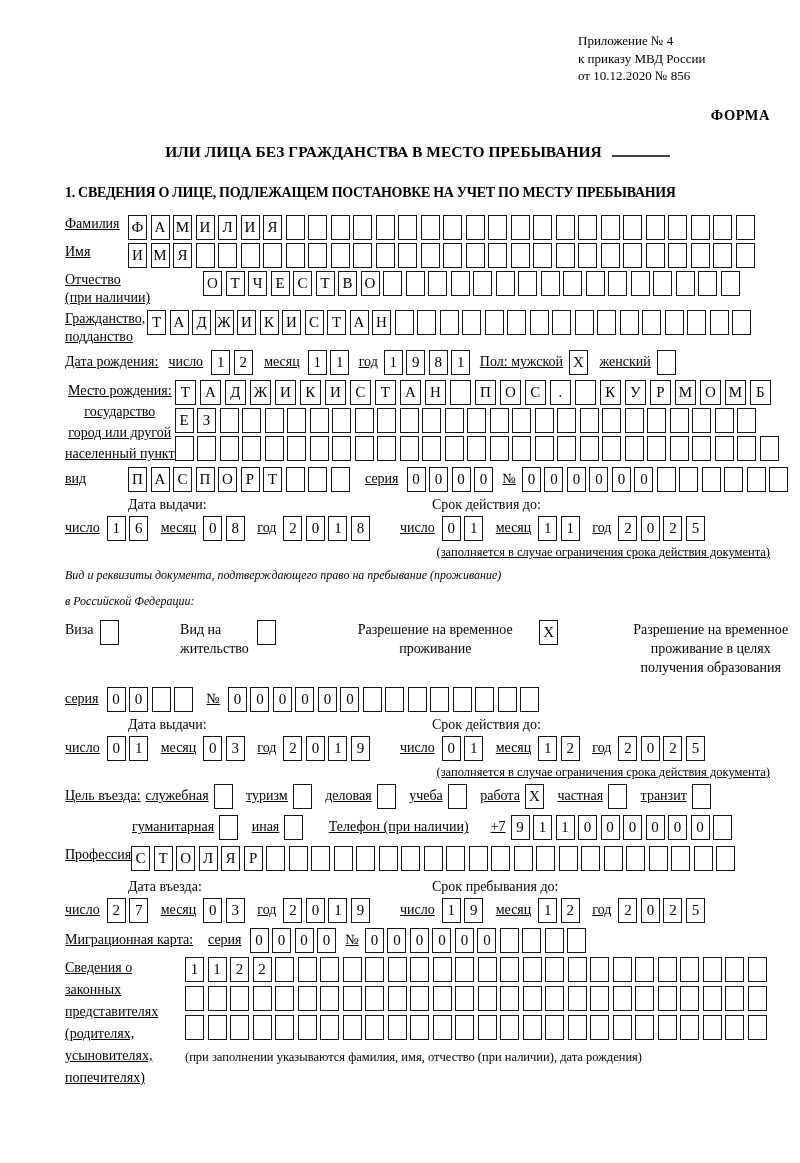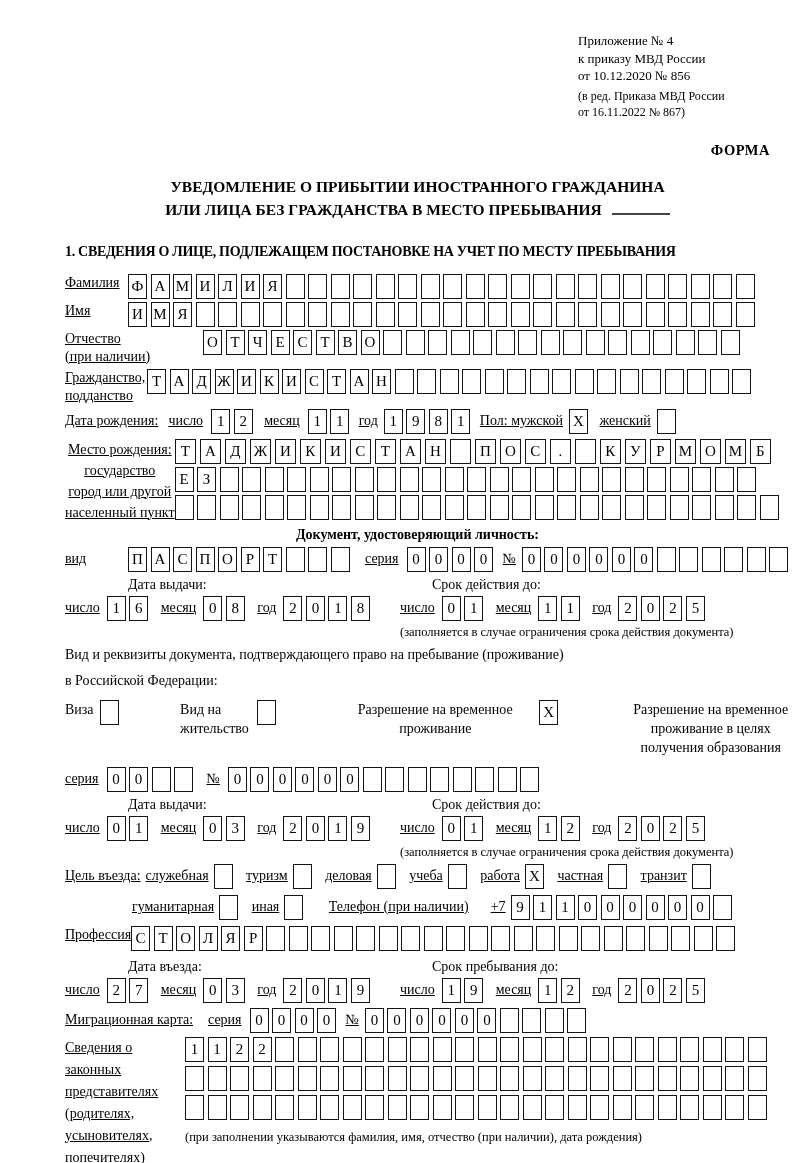--- a/index.html
+++ b/index.html
@@ -37,53 +37,48 @@
   
   .dates-row{display:flex;margin-bottom:2px;}
   .date-col-l{flex:0 0 335px;}
   .date-col-r{flex:1;}
   .date-heading{font-size:14px;line-height:19px;}
   .dh-l{padding-left:63px;}
   .dh-r{padding-left:32px;}
   .dategroup{display:flex;align-items:center;margin-top:2px;}
   .dategroup .lbl{margin-right:7px;}
   .dategroup .cells{margin-right:9px;}
-  .small-note{font-size:12.5px;line-height:16px;margin-top:3px;text-align:left;}
+  .small-note{font-size:12.5px;line-height:16px;margin-top:3px;text-align:right;text-decoration:underline;}
   
   .opts{display:flex;align-items:flex-start;margin:6px 0 10px 0;gap:44px;}
   .opt{display:flex;align-items:flex-start;}
   .opt .txt{font-size:14px;line-height:19px;}
   .opt .txt.c{text-align:center;}
   .w190{width:196px;}
   .w182{width:182px;}
   .purpose-row{display:flex;align-items:center;margin-bottom:6px;white-space:nowrap;}
   .purpose-row .lbl{margin-right:5px;}
   .purpose-row .cells{margin-right:10px;}
-  .intro{font-size:14px;line-height:26px;}
+  .intro{font-size:12px;line-height:26px;font-style:italic;}
   .bottom-note{font-size:12.5px;margin-top:4px;margin-left:115px;}
 </style>
 </head>
 <body>
 
 <div class="page">
 
   <div class="appendix">
     <div>Приложение № 4</div>
     <div>к приказу МВД России</div>
     <div>от 10.12.2020 № 856</div>
-    <div class="amend">
-      <div>(в ред. Приказа МВД России</div>
-      <div>от 16.11.2022 № 867)</div>
-    </div>
   </div>
 
   <div class="form-label">ФОРМА</div>
 
   <div class="title">
-    <div>УВЕДОМЛЕНИЕ О ПРИБЫТИИ ИНОСТРАННОГО ГРАЖДАНИНА</div>
     <div><span>ИЛИ ЛИЦА БЕЗ ГРАЖДАНСТВА В МЕСТО ПРЕБЫВАНИЯ</span><span class="title-underline"></span></div>
   </div>
 
   <div class="sec-heading">1. СВЕДЕНИЯ О ЛИЦЕ, ПОДЛЕЖАЩЕМ ПОСТАНОВКЕ НА УЧЕТ ПО МЕСТУ ПРЕБЫВАНИЯ</div>
 
   <div class="row">
     <span class="lbl lw63">Фамилия</span>
     <span class="cells">
         <span class="cell">Ф</span>
         <span class="cell">А</span>
@@ -335,21 +330,20 @@
           <span class="cell"></span>
           <span class="cell"></span>
           <span class="cell"></span>
           <span class="cell"></span>
           <span class="cell"></span>
           <span class="cell"></span>
         </span>
     </span>
   </div>
 
-  <div class="doc-heading">Документ, удостоверяющий личность:</div>
 
   <div class="row vcenter">
     <span class="lbl lw63">вид</span>
     <span class="cells" style="margin-right:12px;">
         <span class="cell">П</span>
         <span class="cell">А</span>
         <span class="cell">С</span>
         <span class="cell">П</span>
         <span class="cell">О</span>
         <span class="cell">Р</span>

